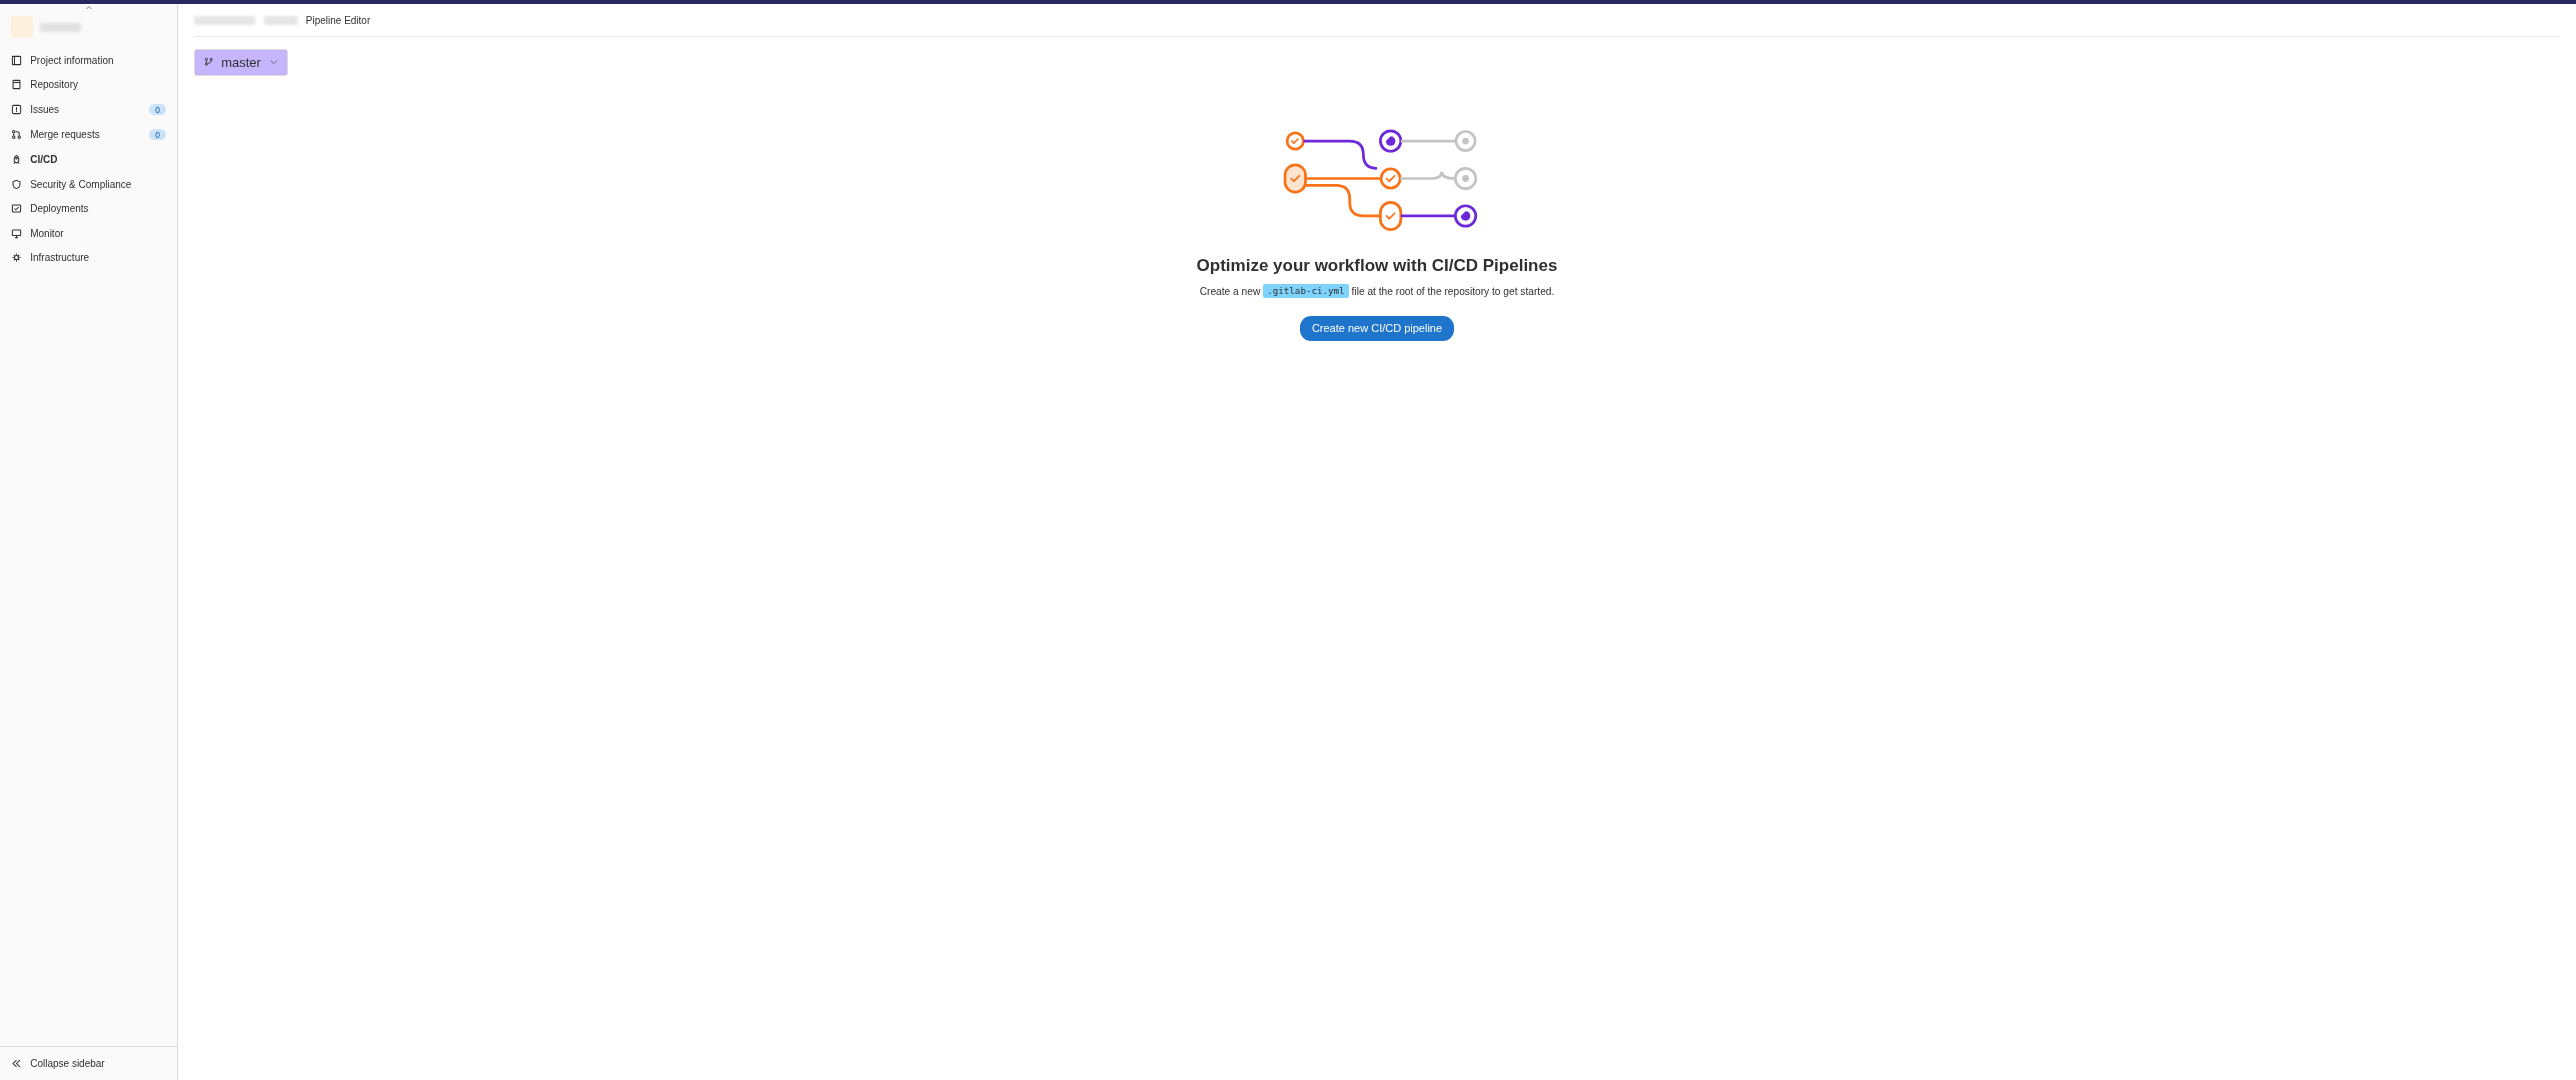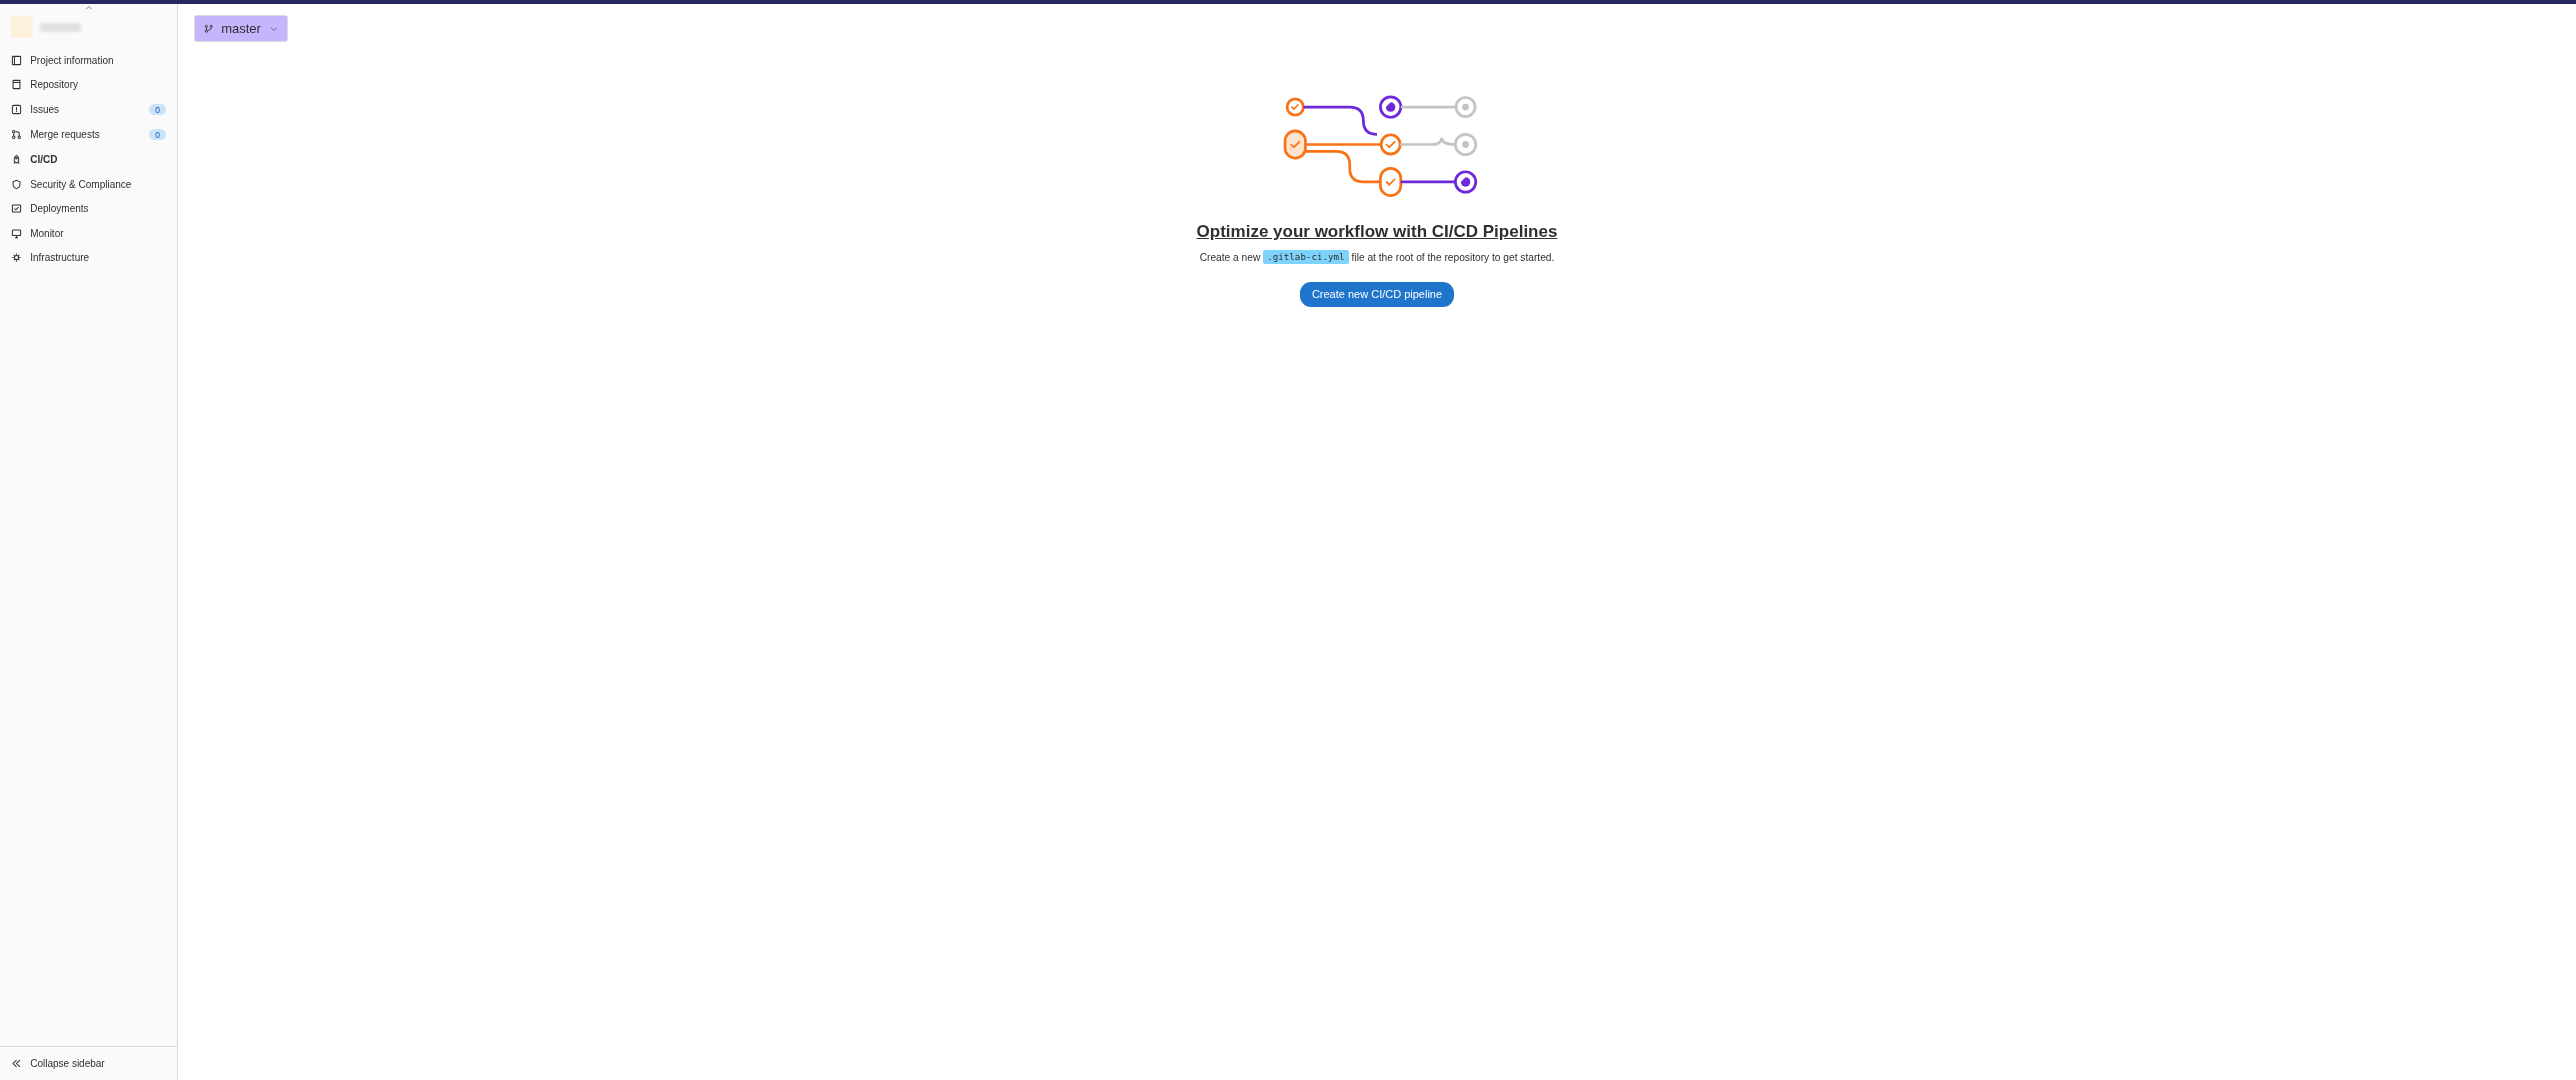--- a/index.html
+++ b/index.html
@@ -150,21 +150,20 @@
       justify-content: center;
       margin-top: 41px;
       text-align: center;
     }
     .pipeline-illustration { width: 218px; height: 123px; }
     .empty-title {
       font-size: 17px;
       font-weight: 600;
       margin-top: 16.4px;
       color: #303030;
-      text-decoration: underline;
     }
     .empty-desc {
       font-size: 10.2px;
       margin-top: 9.6px;
       color: #303030;
     }
     .empty-desc code {
       background: #7dd3fc;
       padding: 1.4px 4.1px;
       border-radius: 2px;
@@ -303,20 +302,25 @@
         <svg viewBox="0 0 16 16" width="11" height="11">
             <path d="M8 3 L3 8 L8 13 M13 3 L8 8 L13 13" fill="none" stroke="#303030" stroke-width="1.5"></path>
           </svg>
       </span>
       <span>Collapse sidebar</span>
     </div>
   </aside>
 
   <main class="main">
 
+    <div class="breadcrumb-row">
+      <div class="breadcrumb-blur" style="width:61px"></div>
+      <div class="breadcrumb-blur" style="width:34px"></div>
+      <span class="breadcrumb-current">Pipeline Editor</span>
+    </div>
 
     <div class="branch-selector">
       <svg viewBox="0 0 16 16">
           <circle cx="4" cy="4" r="1.8"></circle>
           <circle cx="4" cy="12" r="1.8"></circle>
           <circle cx="12" cy="4" r="1.8"></circle>
           <path d="M4 6 v4 M12 6 c0 4 -4 4 -6 5"></path>
         </svg>
       <span>master</span>
       <svg class="chevron-down" viewBox="0 0 16 16">

